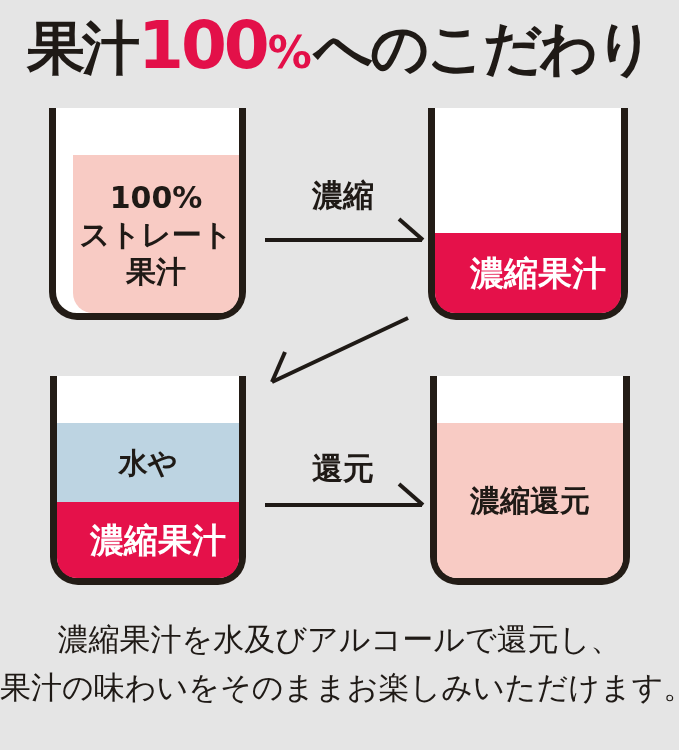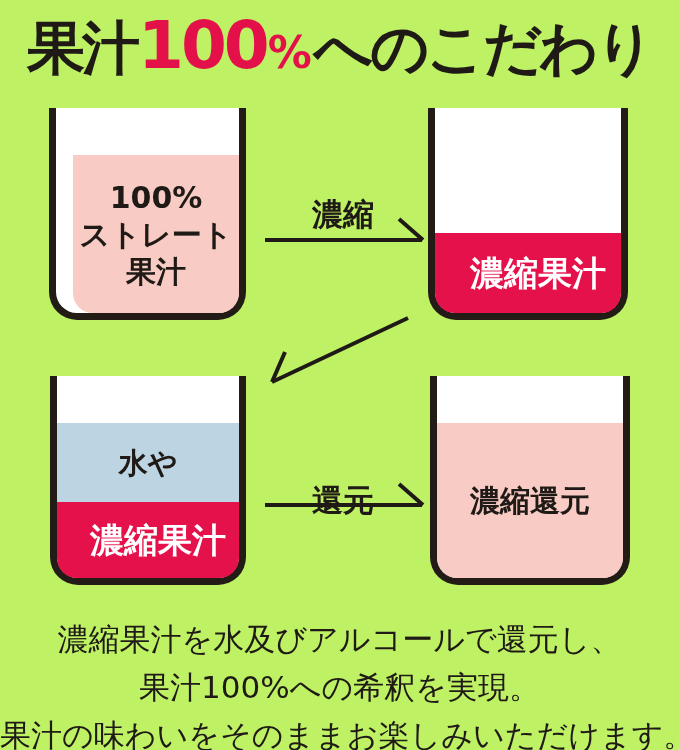--- a/index.html
+++ b/index.html
@@ -1,17 +1,17 @@
 <!DOCTYPE html>
 <html><head>
 <meta charset="utf-8">
 <style>
   html,body{margin:0;padding:0;background:#fff;}
   #canvas{
-    position:relative;width:679px;height:750px;background:#bef264;overflow:hidden;
+    position:relative;width:679px;height:750px;background:#e5e5e5;overflow:hidden;
     font-family:"DejaVu Sans","Liberation Sans",sans-serif;color:#1f1a16;
   }
   
   .title{
     position:absolute;top:0;left:0;width:679px;height:92px;
     display:flex;align-items:baseline;justify-content:center;white-space:nowrap;
   }
   .title .t-black{font-size:58px;font-weight:800;letter-spacing:-3px;color:#1f1a16;line-height:92px;}
   .title .t-num{font-size:66px;font-weight:800;letter-spacing:-3px;color:#e31049;line-height:92px;margin:0 1px;}
   .title .t-pct{font-size:44px;font-weight:800;color:#e31049;line-height:92px;margin-right:2px;}
@@ -49,21 +49,21 @@
   </div>
 
   <div class="beaker" style="left:49px;top:108px;width:197px;height:212px;">
     <div class="liquid pink" style="top:47px;margin-left:17px;">
       <div class="lbl-black">100%</div>
       <div class="lbl-black">ストレート</div>
       <div class="lbl-black">果汁</div>
     </div>
   </div>
 
-  <div class="arrow-label" style="left:258px;top:194px;">濃縮</div>
+  <div class="arrow-label" style="left:258px;top:175px;">濃縮</div>
   <svg class="arrow-svg" style="left:260px;top:210px;" width="168" height="36" viewBox="0 0 168 36">
     <path d="M5 30 H162" stroke="#1f1a16" stroke-width="4" fill="none"></path>
     <path d="M139 9 L163 30" stroke="#1f1a16" stroke-width="4" fill="none"></path>
   </svg>
 
   <div class="beaker" style="left:428px;top:108px;width:200px;height:212px;">
     <div class="liquid red" style="top:125px;">
       <div class="lbl-white">濃縮果汁</div>
     </div>
   </div>
@@ -75,31 +75,30 @@
 
   <div class="beaker" style="left:50px;top:376px;width:196px;height:209px;">
     <div class="band blue" style="top:47px;height:79px;">
       <div class="lbl-black-sm">水や</div>
     </div>
     <div class="liquid red" style="top:126px;">
       <div class="lbl-white">濃縮果汁</div>
     </div>
   </div>
 
-  <div class="arrow-label" style="left:258px;top:448px;margin-top:32px;">還元</div>
+  <div class="arrow-label" style="left:258px;top:448px;">還元</div>
   <svg class="arrow-svg" style="left:260px;top:475px;" width="168" height="36" viewBox="0 0 168 36">
     <path d="M5 30 H162" stroke="#1f1a16" stroke-width="4" fill="none"></path>
     <path d="M139 9 L163 30" stroke="#1f1a16" stroke-width="4" fill="none"></path>
   </svg>
 
   <div class="beaker" style="left:430px;top:376px;width:200px;height:209px;">
     <div class="liquid pink" style="top:47px;">
       <div class="lbl-black">濃縮還元</div>
     </div>
   </div>
 
   <div class="caption">
     <div>濃縮果汁を水及びアルコールで還元し、</div>
-    <div>果汁100%への希釈を実現。</div>
     <div>果汁の味わいをそのままお楽しみいただけます。</div>
   </div>
 
 </div>
 
 </body></html>

